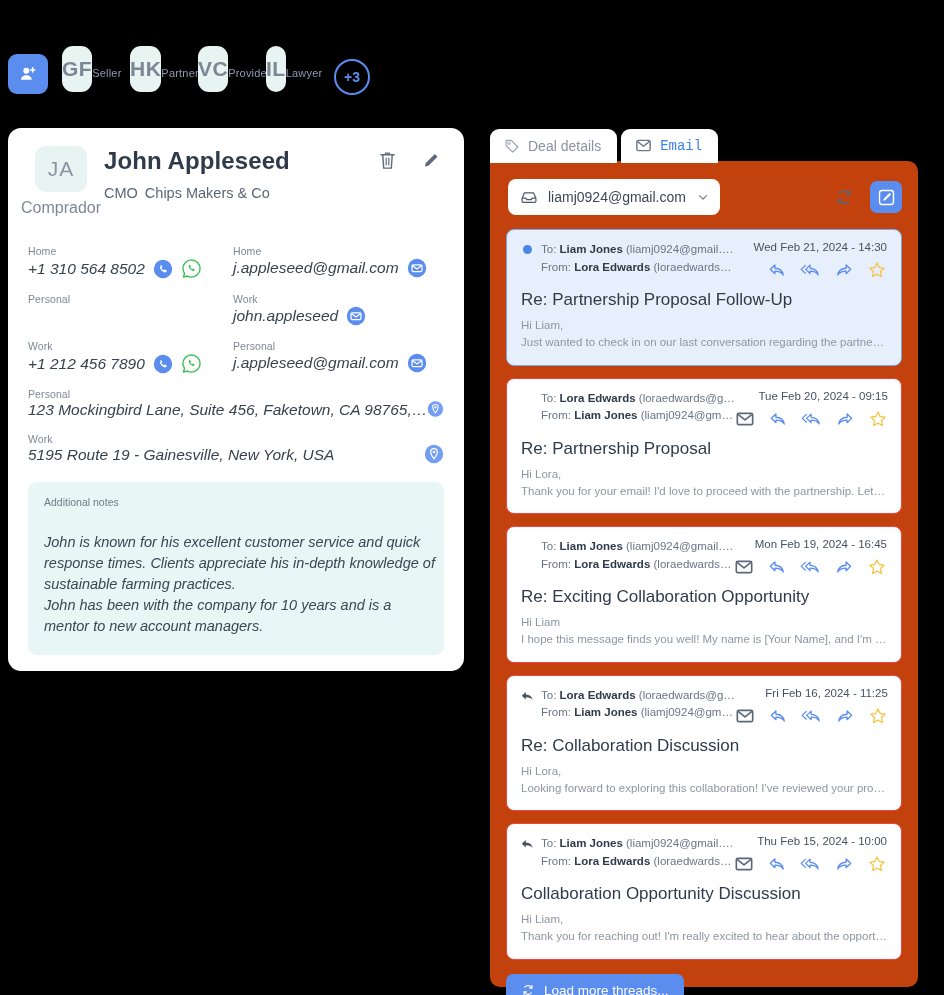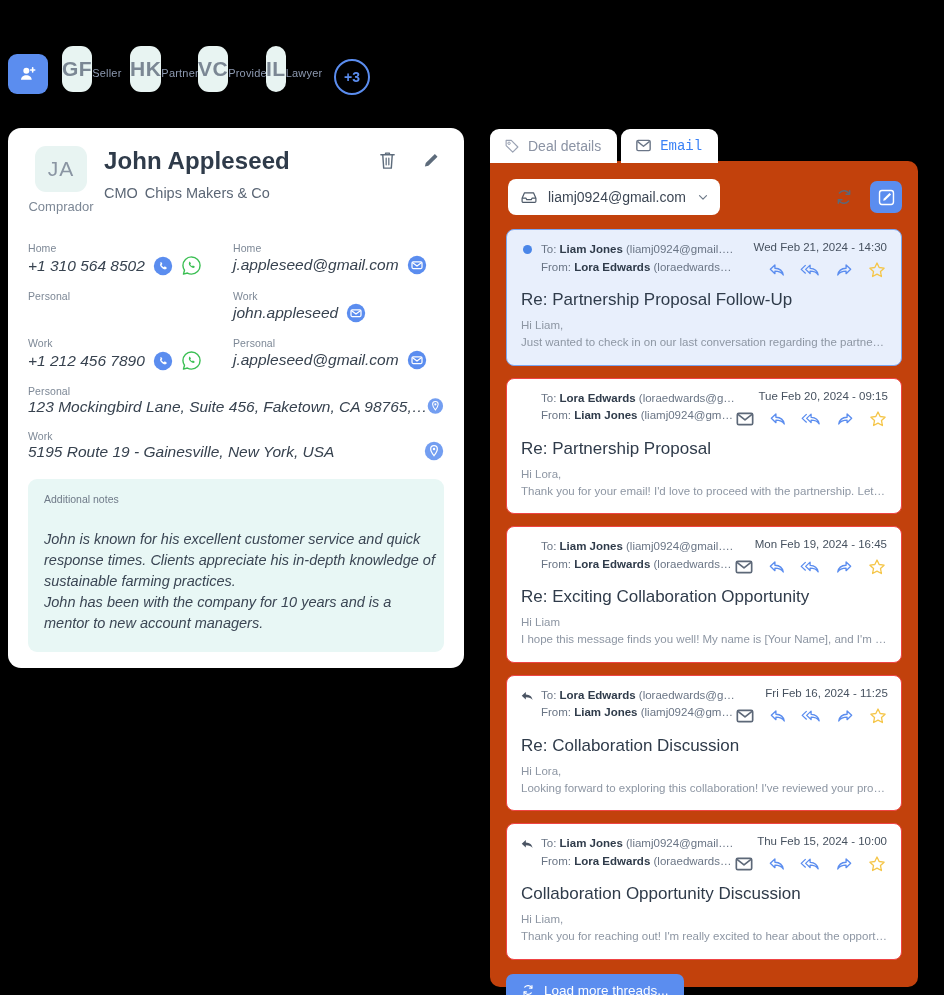--- a/index.html
+++ b/index.html
@@ -44,21 +44,21 @@
     width: 456px; background: #ffffff; border-radius: 13px;
     padding: 18px 20px 16px 20px;
   }
   .cc-head { display: flex; align-items: flex-start; }
   .cc-avatar-wrap { width: 66px; display:flex; flex-direction: column; align-items: center; }
   .cc-avatar {
     width: 52px; height: 46px; border-radius: 11px;
     background: #e8f4f2; display: flex; align-items: center; justify-content: center;
     color: #8a95a3; font-size: 21px; letter-spacing: 1px;
   }
-  .cc-avatar-role { margin-top: 7px; font-size: 13px; color: #7d8896; }
+  .cc-avatar-role { margin-top: 7px; font-size: 16px; color: #7d8896; }
   .cc-titles { flex: 1; padding-left: 10px; padding-top: 1px; }
   .cc-name { font-size: 24px; font-weight: 700; color: #2f3b4a; letter-spacing: .1px; }
   .cc-sub { margin-top: 10px; font-size: 14.5px; color: #5b6675; }
   .cc-sub .role { margin-right: 7px; }
   .cc-actions { display: flex; gap: 24px; padding-top: 4px; padding-right: 4px; }
   .icon-btn { background: none; border: none; cursor: pointer; line-height: 0; }
 
   
   .cc-grid {
     display: grid; grid-template-columns: 205px 1fr;

